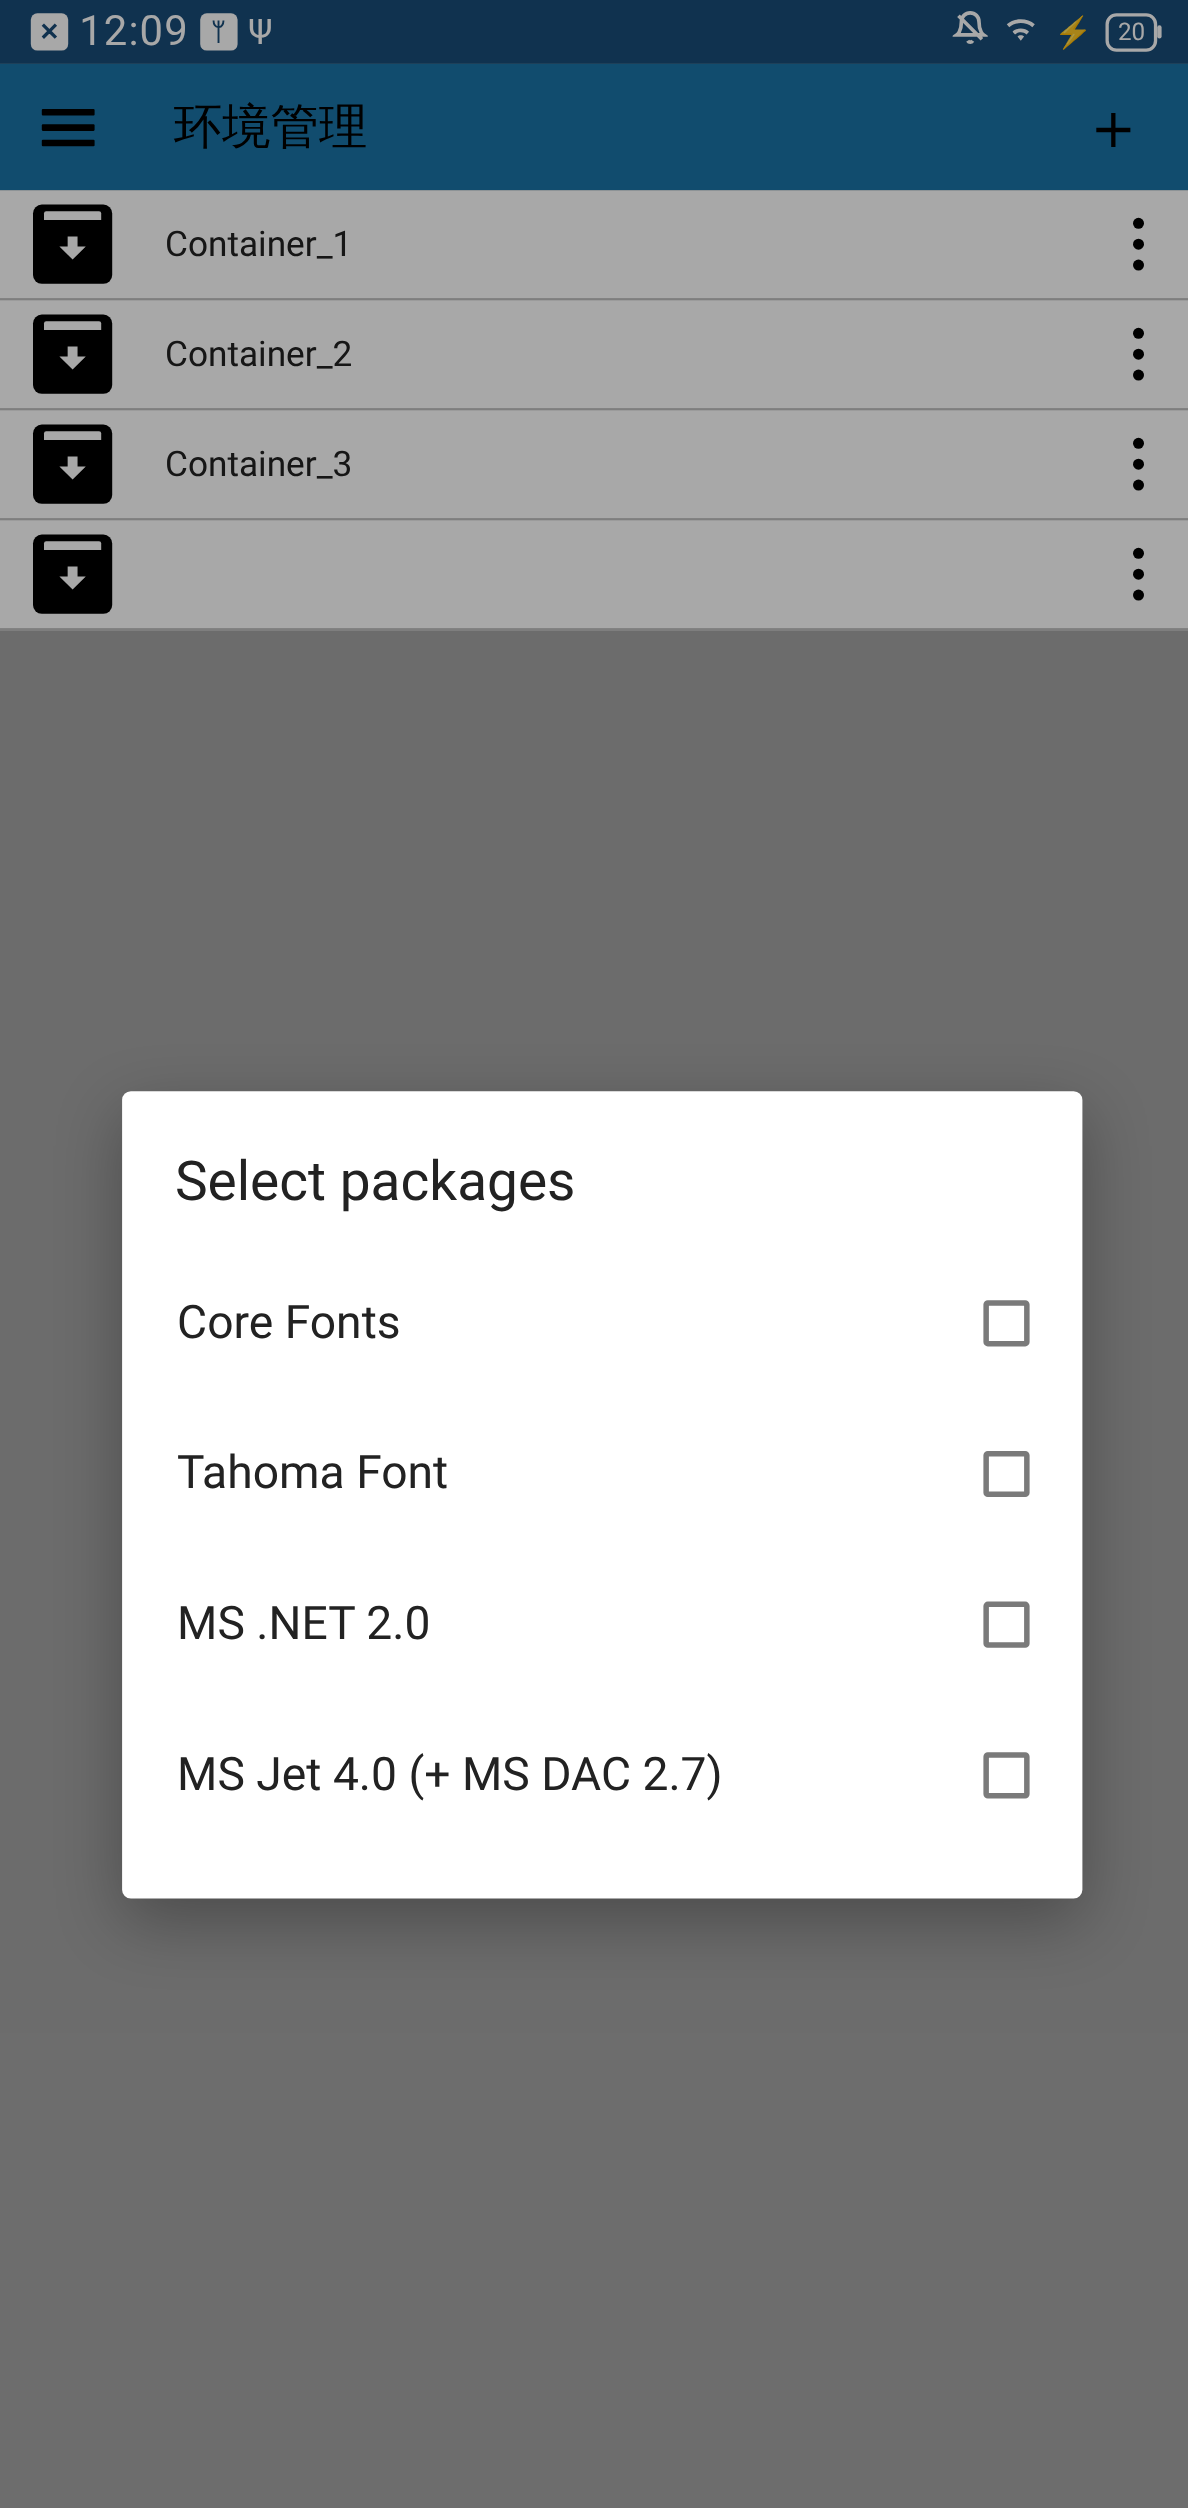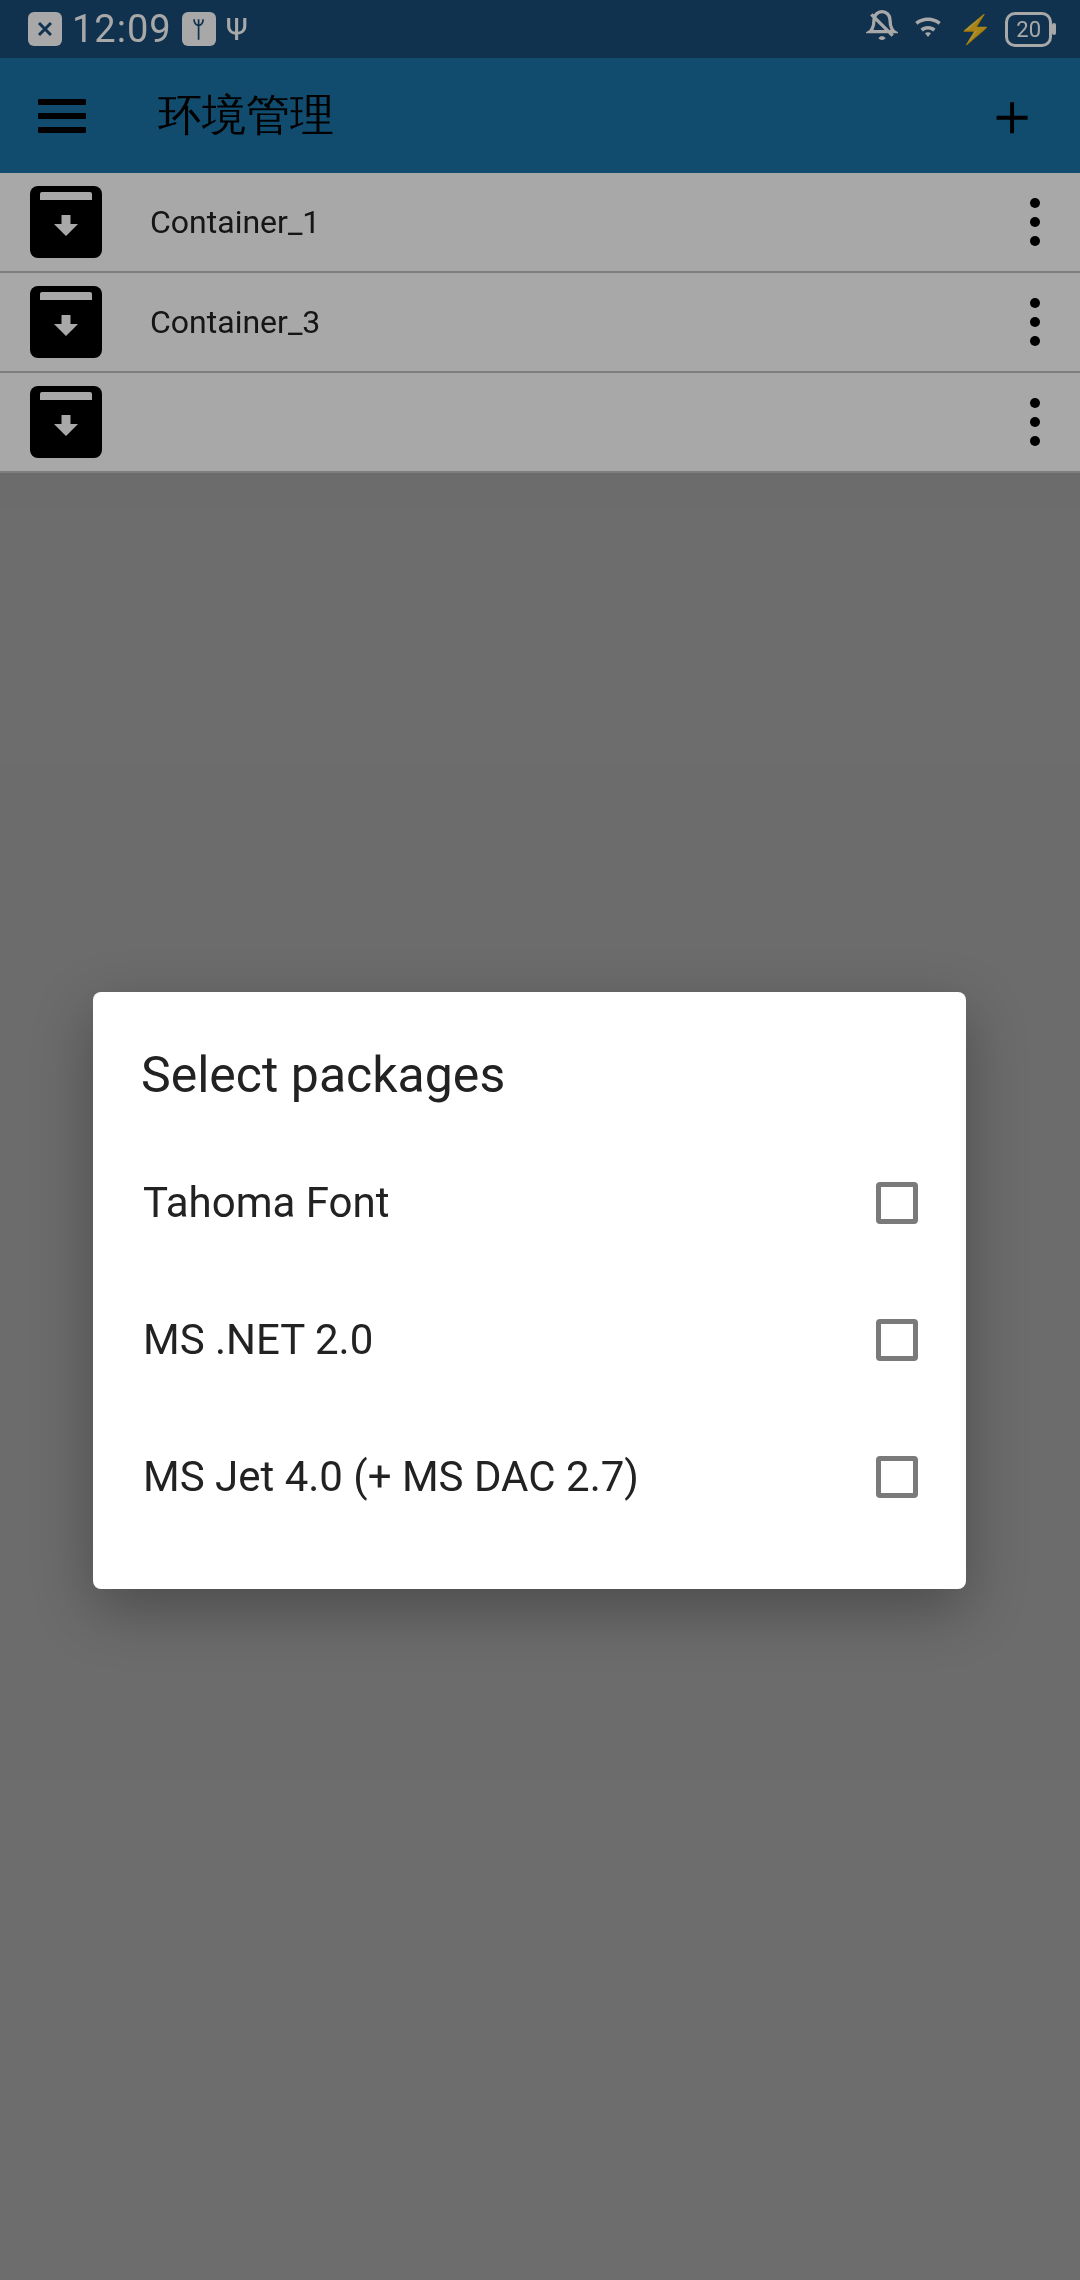--- a/index.html
+++ b/index.html
@@ -72,21 +72,21 @@
     .container-icon svg { width: 36px; height: 36px; margin-top: 10px; }
     .container-name { font-size: 32px; color: #222; flex: 1; }
     .more-dots { display: flex; flex-direction: column; gap: 9px; padding: 0 10px; }
     .more-dots div { width: 10px; height: 10px; background: #000; border-radius: 50%; }
     .overlay {
       position: absolute; inset: 0;
       background: rgba(0,0,0,0.34);
     }
     .dialog {
       position: absolute;
-      left: 93px; top: 992px;
+      left: 111px; top: 992px;
       width: 873px;
       background: #fff;
       border-radius: 8px;
       box-shadow: 0 20px 60px rgba(0,0,0,0.3);
       padding: 54px 0 44px;
     }
     .dialog-title {
       font-size: 50px; color: #222;
       padding: 0 48px 30px;
       font-weight: 400;
@@ -165,20 +165,33 @@
           <div></div>
           <div></div>
         </div>
     </div>
     <div class="container-item">
       <div class="container-icon">
         <svg viewBox="0 0 24 24" fill="#fff">
             <path d="M12 18l-8-8h5V4h6v6h5z"></path>
           </svg>
       </div>
+      <div class="container-name">Container_2</div>
+      <div class="more-dots">
+          <div></div>
+          <div></div>
+          <div></div>
+        </div>
+    </div>
+    <div class="container-item">
+      <div class="container-icon">
+        <svg viewBox="0 0 24 24" fill="#fff">
+            <path d="M12 18l-8-8h5V4h6v6h5z"></path>
+          </svg>
+      </div>
       <div class="container-name">Container_3</div>
       <div class="more-dots">
           <div></div>
           <div></div>
           <div></div>
         </div>
     </div>
     <div class="container-item">
       <div class="container-icon">
         <svg viewBox="0 0 24 24" fill="#fff">
@@ -194,20 +207,24 @@
     </div>
   </div>
 </div>
 
 <div class="overlay"></div>
 
 <div class="dialog">
   <div class="dialog-title">Select packages</div>
 
   <div class="package-item">
+    <div class="package-label">Core Fonts</div>
+    <div class="checkbox"></div>
+  </div>
+  <div class="package-item">
     <div class="package-label">Tahoma Font</div>
     <div class="checkbox"></div>
   </div>
   <div class="package-item">
     <div class="package-label">MS .NET 2.0</div>
     <div class="checkbox"></div>
   </div>
   <div class="package-item">
     <div class="package-label">MS Jet 4.0 (+ MS DAC 2.7)</div>
     <div class="checkbox"></div>

